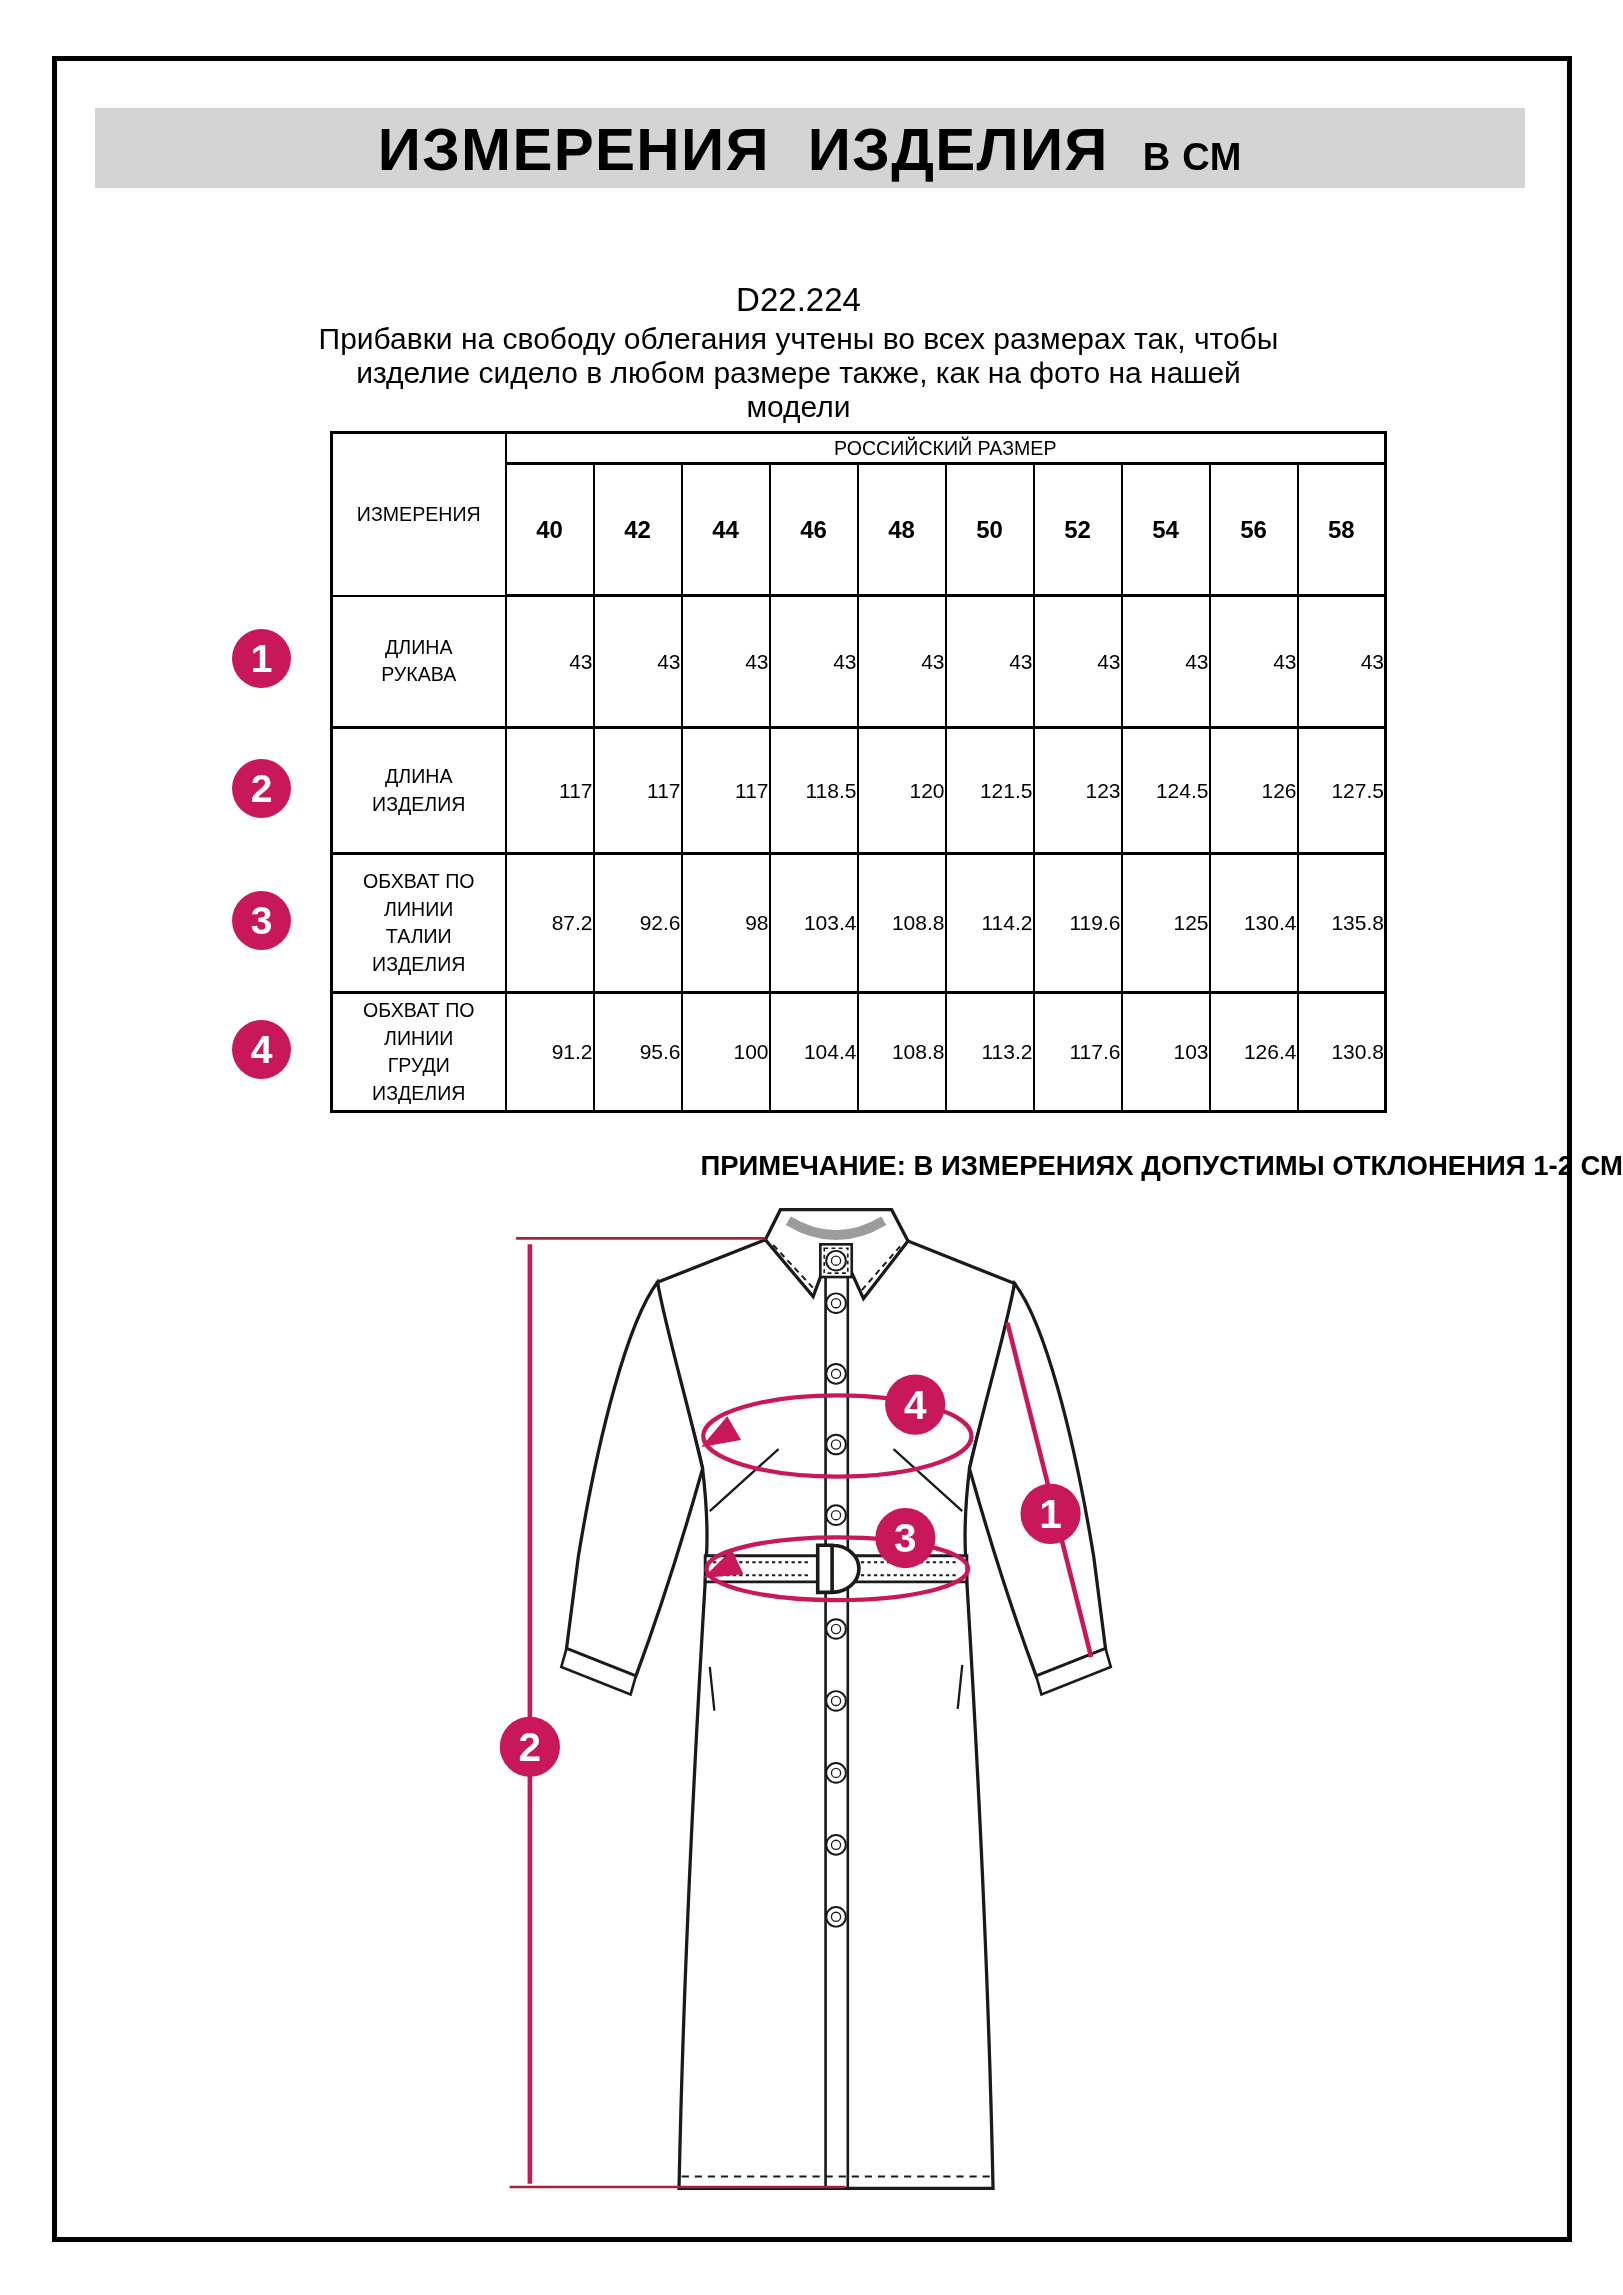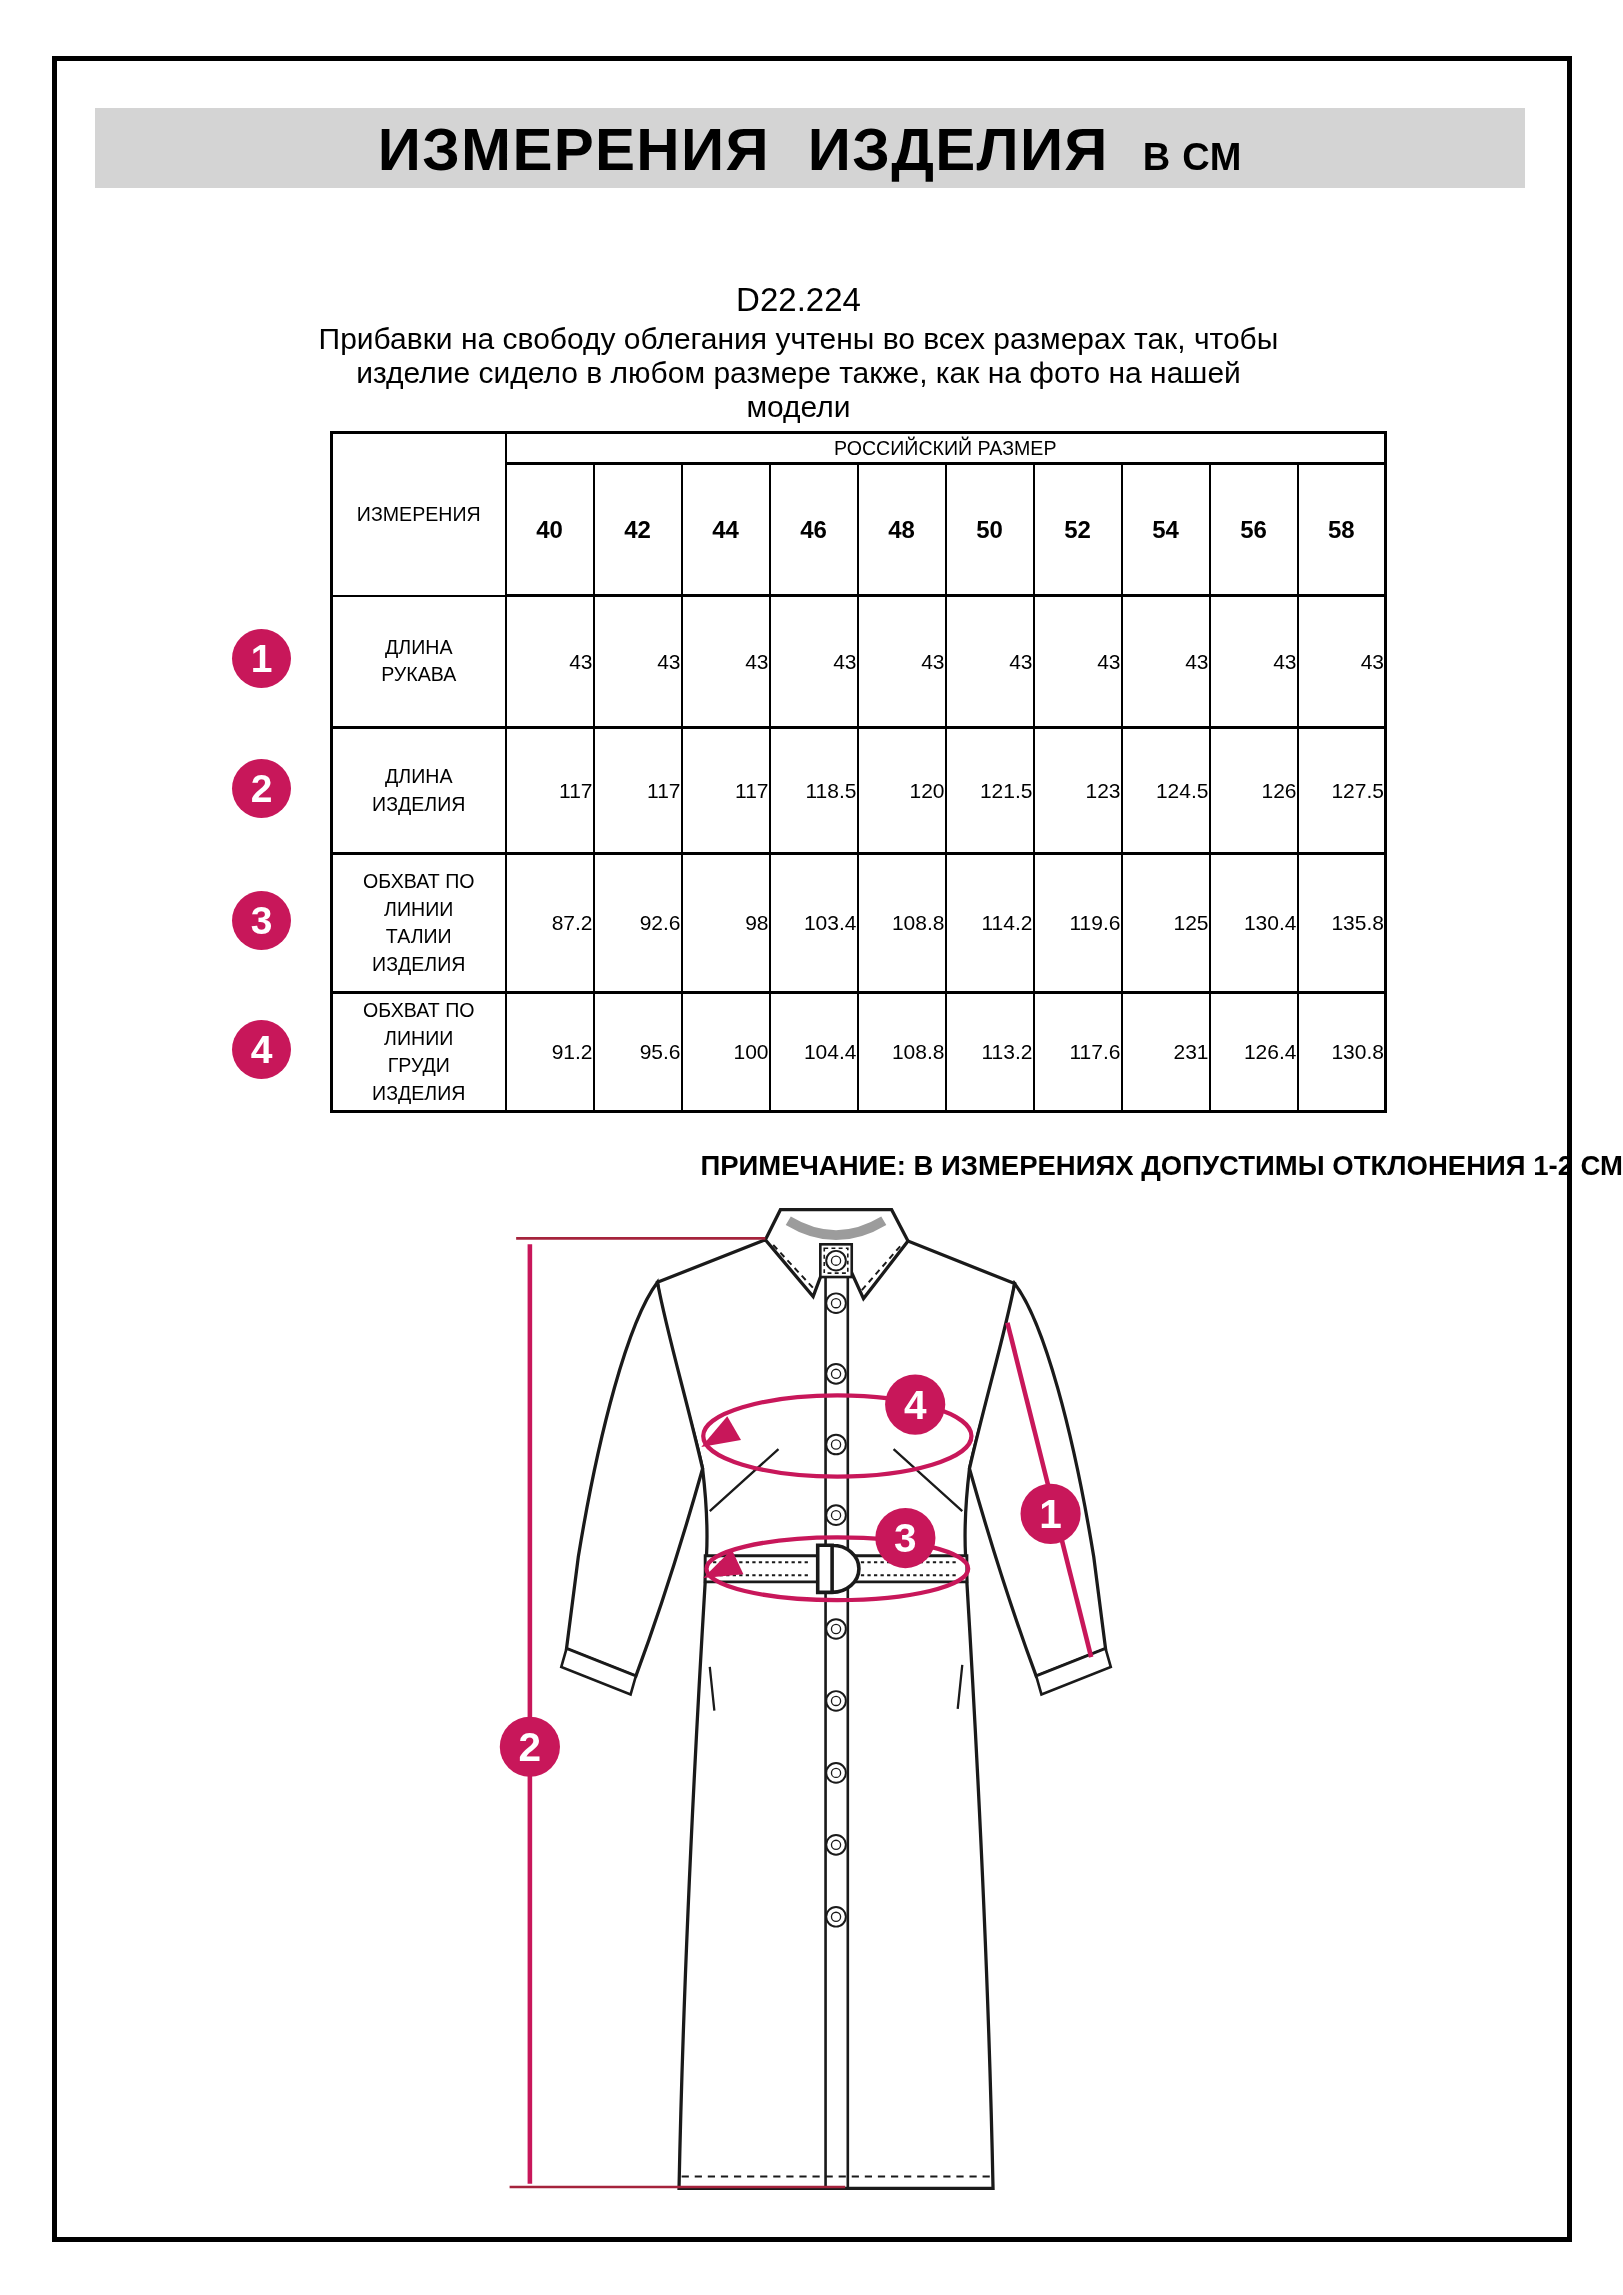--- a/index.html
+++ b/index.html
@@ -154,21 +154,21 @@
 ЛИНИИ
 ГРУДИ
 ИЗДЕЛИЯ</td>
     <td class="cell-val">91.2</td>
     <td class="cell-val">95.6</td>
     <td class="cell-val">100</td>
     <td class="cell-val">104.4</td>
     <td class="cell-val">108.8</td>
     <td class="cell-val">113.2</td>
     <td class="cell-val">117.6</td>
-    <td class="cell-val">231</td>
+    <td class="cell-val">103</td>
     <td class="cell-val">126.4</td>
     <td class="cell-val">130.8</td>
   </tr>
 </tbody>
   </table>
 
 <div class="tbadge tbadge-1">1</div>
 <div class="tbadge tbadge-2">2</div>
 <div class="tbadge tbadge-3">3</div>
 <div class="tbadge tbadge-4">4</div>

